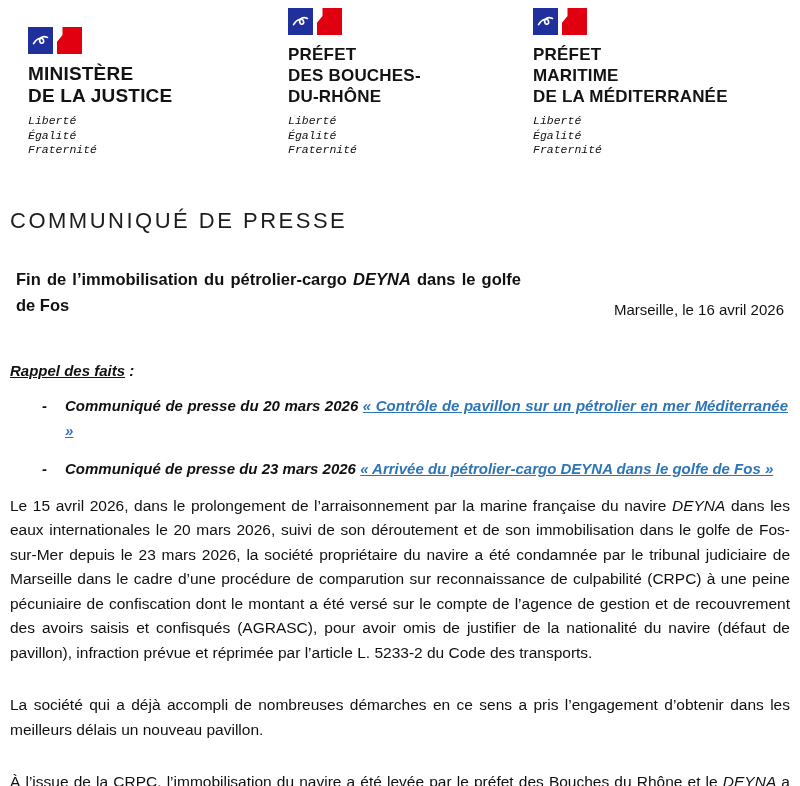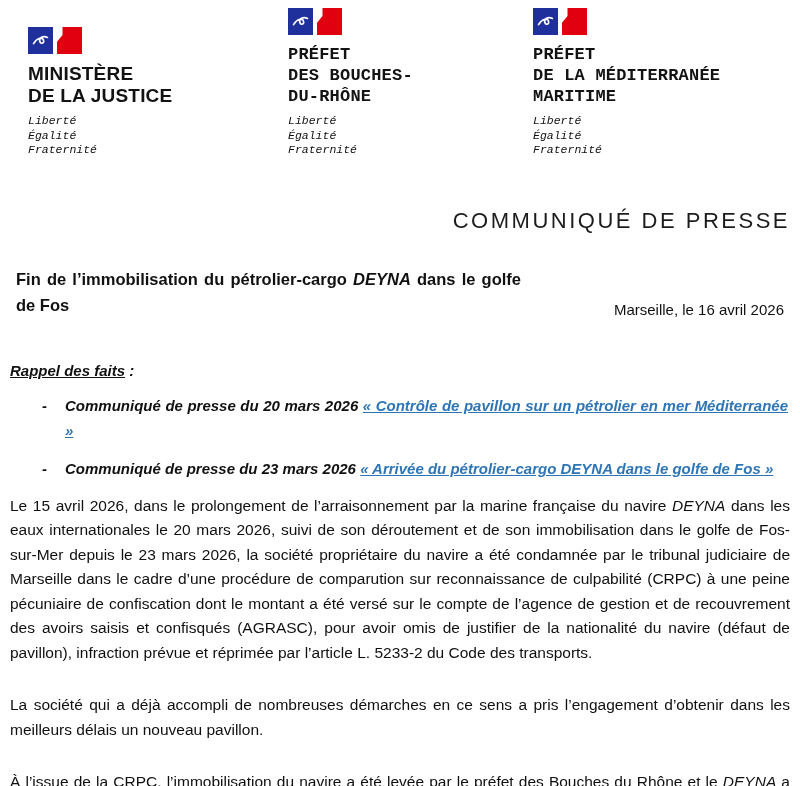--- a/index.html
+++ b/index.html
@@ -28,35 +28,35 @@
   .flag .blue svg { position: absolute; left: 3px; top: 5px; }
   .flag .gap { width: 4px; height: 27px; background: #ffffff; }
   .flag .red {
     width: 25px; height: 27px; background: #e1000f;
     clip-path: polygon(22% 0, 100% 0, 100% 100%, 0 100%, 0 55%, 22% 30%);
   }
 
   .logo-name { font-weight: 700; color: #131313; letter-spacing: 0.2px; }
   .logo-justice .logo-name { font-size: 19px; line-height: 22px; }
   .logo-bdr .logo-name,
-  .logo-premar .logo-name { font-size: 17px; line-height: 21px; font-family: Liberation Mono, monospace; }
+  .logo-premar .logo-name { font-size: 17px; line-height: 21px; }
 
   .motto {
     margin-top: 7px;
     font-family: Liberation Mono, monospace;
     font-style: italic;
     font-size: 11.5px;
     line-height: 14.5px;
     color: #101010;
   }
 
   
   .press-title {
     margin-top: 50px;
-    text-align: right;
+    text-align: left;
     font-size: 22px;
     font-weight: 400;
     letter-spacing: 2.5px;
     color: #1c1c1c;
   }
 
   
   .headline-row {
     margin-top: 32px;
     display: flex;
@@ -177,22 +177,22 @@
         <div class="blue">
           <svg width="19" height="17" viewBox="0 0 24 22">
             <path d="M3 15 C8 7, 15 6, 16 11 C17 15, 12 16, 11 12 C10 8, 15 4, 21 7" stroke="#ffffff" stroke-width="2.2" fill="none" stroke-linecap="round"></path>
           </svg>
         </div>
         <div class="gap"></div>
         <div class="red"></div>
       </div>
       <div class="logo-name">
         <div>PRÉFET</div>
+        <div>MARITIME</div>
         <div>DE LA MÉDITERRANÉE</div>
-        <div>MARITIME</div>
       </div>
       <div class="motto">
         <div>Liberté</div>
         <div>Égalité</div>
         <div>Fraternité</div>
       </div>
     </div>
 
   </header>
 

